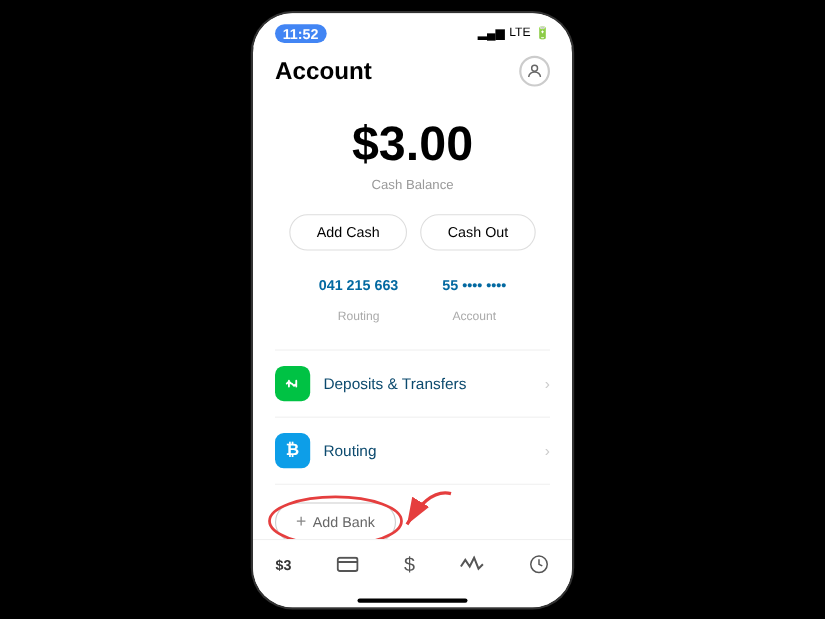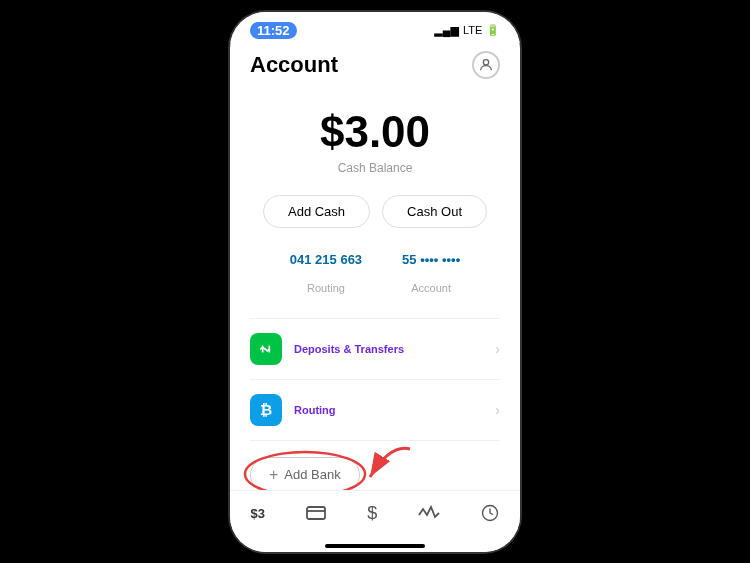--- a/index.html
+++ b/index.html
@@ -148,23 +148,23 @@
       align-items: center;
       justify-content: center;
       margin-right: 12px;
       font-size: 16px;
       flex-shrink: 0;
     }
     .menu-icon-green { background: #00c244; color: #fff; }
     .menu-icon-blue { background: #0d9ee8; color: #fff; }
     .menu-label {
       flex: 1;
-      font-size: 11px;
-      font-weight: 700;
-      color: #6d28d9;
+      font-size: 14px;
+      font-weight: 400;
+      color: #0c4a6e;
     }
     .menu-chevron {
       color: #ccc;
       font-size: 14px;
     }
     .add-bank-btn {
       display: flex;
       align-items: center;
       gap: 6px;
       padding: 8px 18px;

